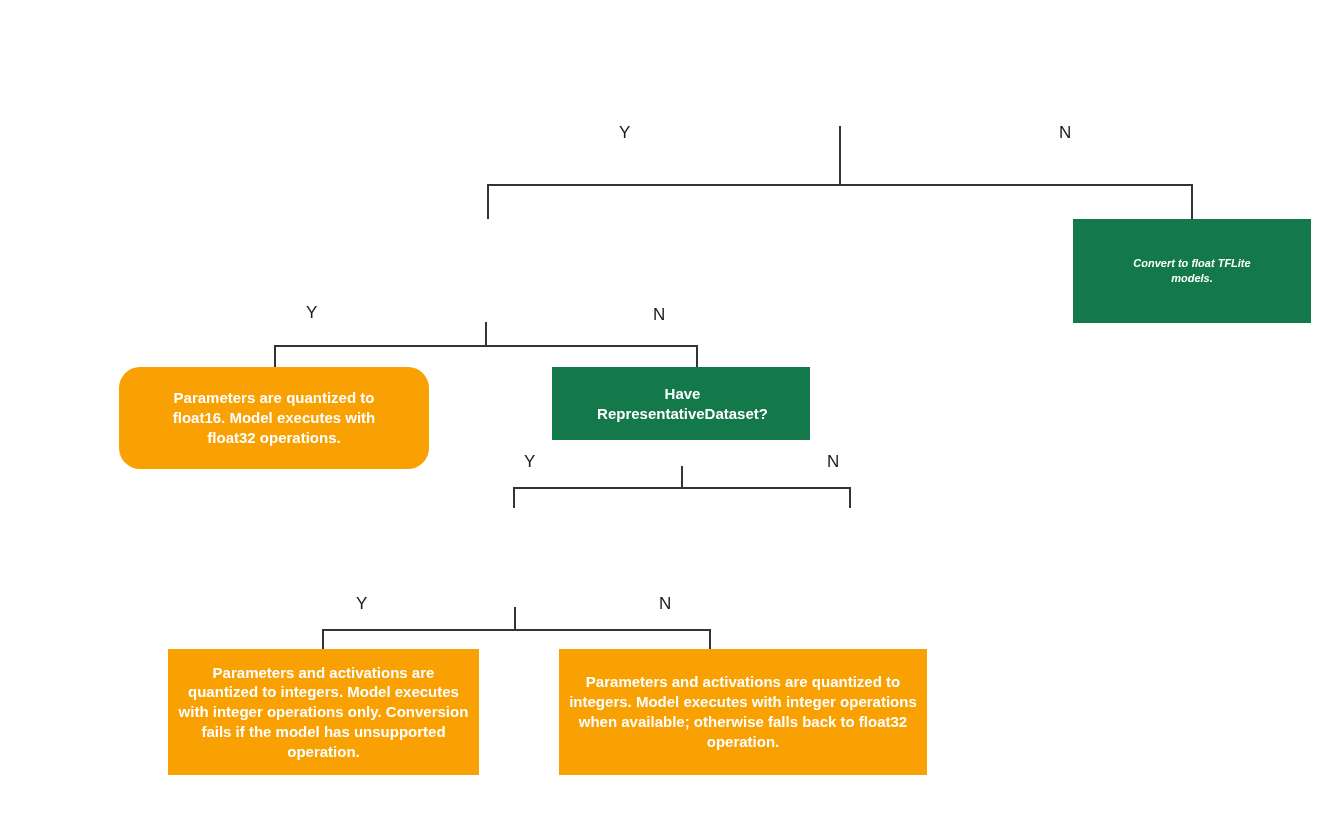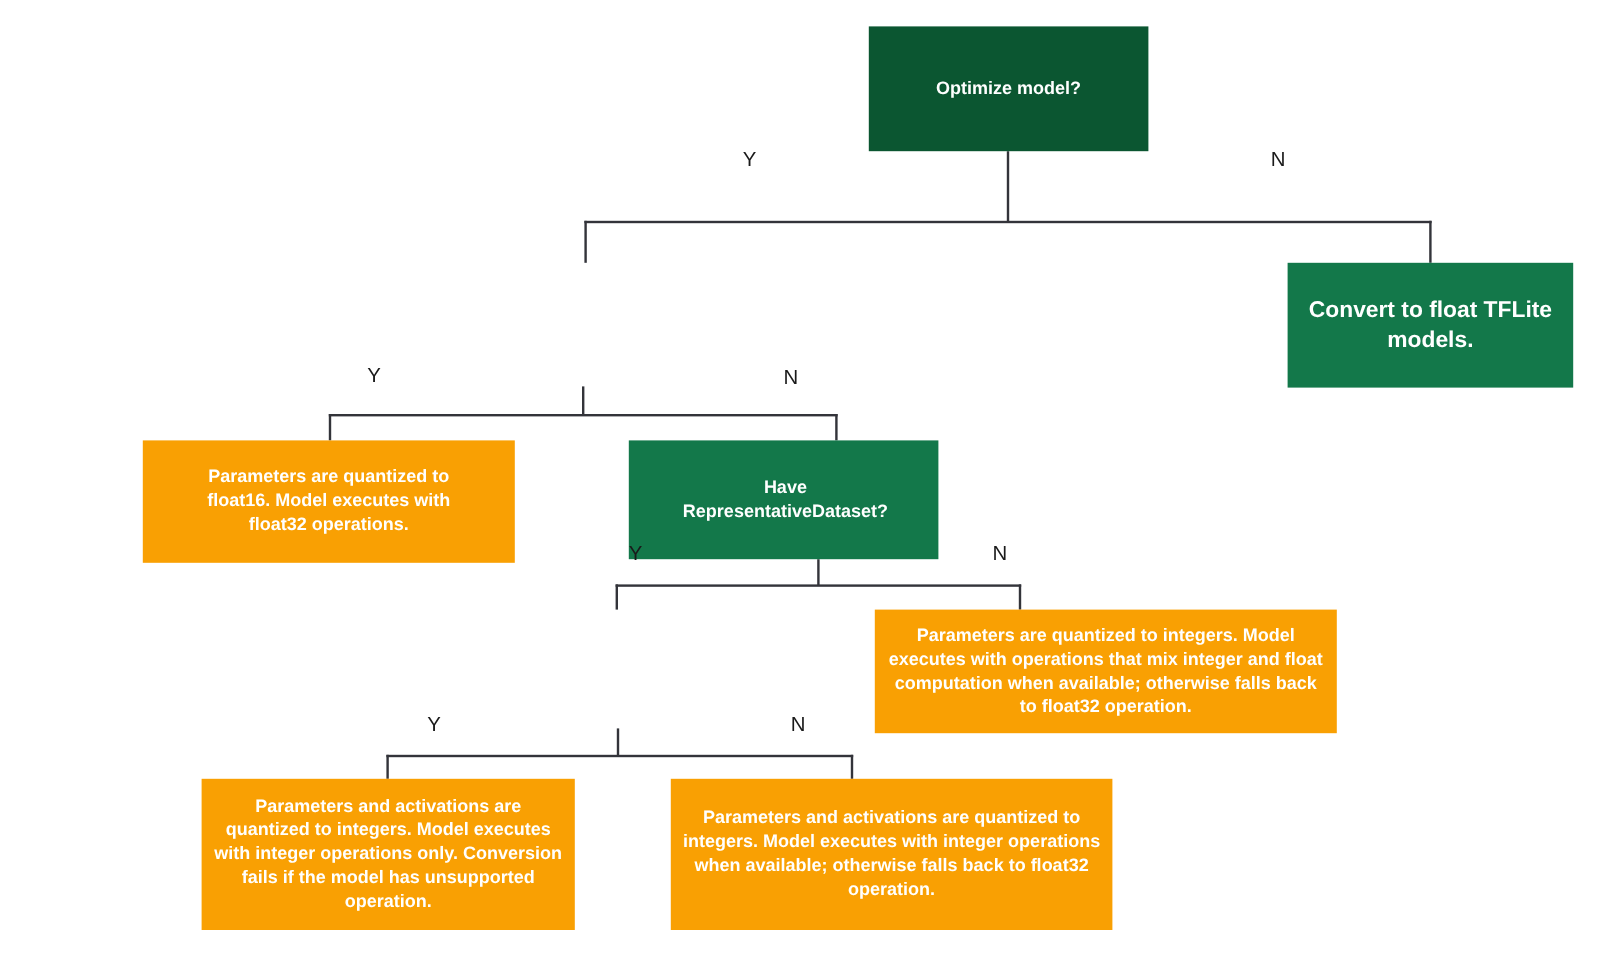--- a/index.html
+++ b/index.html
@@ -67,35 +67,33 @@
   <div class="edge v" style="left:681px; top:466px; height:22px;"></div>
   <div class="edge h" style="left:513px; top:487px; width:338px;"></div>
   <div class="edge v" style="left:513px; top:487px; height:21px;"></div>
   <div class="edge v" style="left:849px; top:487px; height:21px;"></div>
 
   <div class="edge v" style="left:514px; top:607px; height:23px;"></div>
   <div class="edge h" style="left:322px; top:629px; width:389px;"></div>
   <div class="edge v" style="left:322px; top:629px; height:20px;"></div>
   <div class="edge v" style="left:709px; top:629px; height:20px;"></div>
 
-  <div class="node decision-dark" style="left:724px; top:22px; width:233px; height:104px; font-size:15px;">Optimize model?</div>
 
 
-  <div class="node decision-mid" style="left:1073px; top:219px; width:238px; height:104px; font-size:19px;">Convert to float TFLite
+  <div class="node decision-mid" style="left:1073px; top:219px; width:238px; height:104px; font-size:11px;font-style:italic;">Convert to float TFLite
 models.</div>
 
-  <div class="node outcome" style="left:119px; top:367px; width:310px; height:102px; font-size:15px;">Parameters are quantized to
+  <div class="node outcome" style="left:119px; top:367px; width:310px; height:102px; font-size:15px;border-radius:21px;">Parameters are quantized to
 float16. Model executes with
 float32 operations.</div>
 
-  <div class="node decision-mid" style="left:524px; top:367px; width:258px; height:99px; font-size:15px;padding-left:13px;">Have
+  <div class="node decision-mid" style="left:552px; top:367px; width:258px; height:73px; font-size:15px;padding-left:13px;">Have
 RepresentativeDataset?</div>
 
 
-  <div class="node outcome" style="left:729px; top:508px; width:385px; height:103px; font-size:15px; padding:4px 8px;">Parameters are quantized to integers. Model executes with operations that mix integer and float computation when available; otherwise falls back to float32 operation.</div>
 
   <div class="node outcome" style="left:168px; top:649px; width:311px; height:126px; font-size:15px; padding:4px 8px;">Parameters and activations are quantized to integers. Model executes with integer operations only. Conversion fails if the model has unsupported operation.</div>
 
   <div class="node outcome" style="left:559px; top:649px; width:368px; height:126px; font-size:15px; padding:4px 8px;">Parameters and activations are quantized to integers. Model executes with integer operations when available; otherwise falls back to float32 operation.</div>
 
   <div class="branch-label" style="left:619px; top:124px;">Y</div>
   <div class="branch-label" style="left:1059px; top:124px;">N</div>
 
   <div class="branch-label" style="left:306px; top:304px;">Y</div>
   <div class="branch-label" style="left:653px; top:306px;">N</div>

